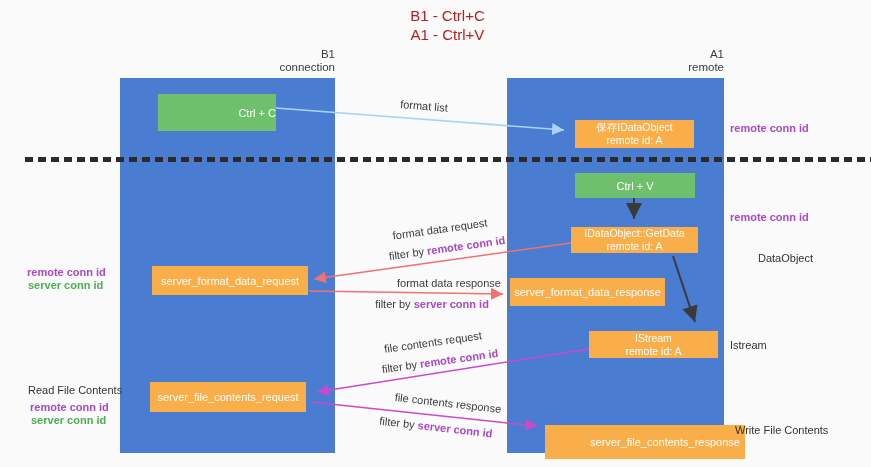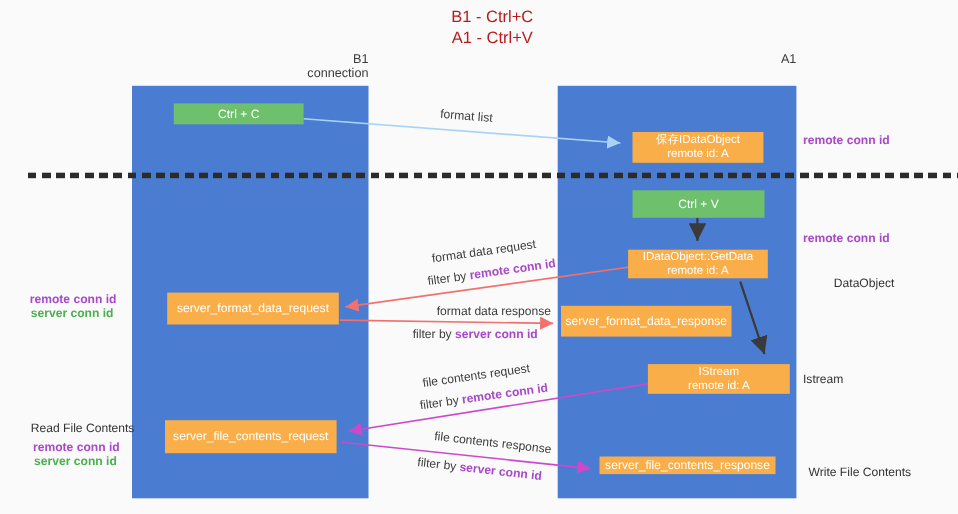--- a/index.html
+++ b/index.html
@@ -51,20 +51,21 @@
     <div>B1 - Ctrl+C</div>
     <div>A1 - Ctrl+V</div>
   </div>
 
   <div class="abs lane-label" style="left:120px;top:48px;width:215px;">
     <div>B1</div>
     <div>connection</div>
   </div>
   <div class="abs lane-label" style="left:507px;top:48px;width:217px;">
     <div>A1</div>
+    <div>remote</div>
   </div>
 
   <div class="abs lane" style="left:120px;top:78px;width:215px;height:375px;"></div>
   <div class="abs lane" style="left:507px;top:78px;width:217px;height:375px;"></div>
 
   <svg class="edges" width="871" height="467">
     <defs>
       <marker id="m-blue" markerWidth="8" markerHeight="8" refX="8" refY="4" orient="auto">
         <path d="M0,0 L8,4 L0,8 z" fill="#a9d3f5"></path>
       </marker>
@@ -82,21 +83,21 @@
     <line x1="634" y1="198" x2="634" y2="219" stroke="#3a3a3a" stroke-width="2" marker-end="url(#m-black)"></line>
     <line x1="673" y1="256" x2="695" y2="322" stroke="#3a3a3a" stroke-width="2" marker-end="url(#m-black)"></line>
     <line x1="571" y1="243" x2="314" y2="279" stroke="#f0716f" stroke-width="1.5" marker-end="url(#m-red)"></line>
     <line x1="309" y1="291" x2="503" y2="294" stroke="#f0716f" stroke-width="1.5" marker-end="url(#m-red)"></line>
     <line x1="589" y1="349" x2="317" y2="392" stroke="#cc49cc" stroke-width="1.5" marker-end="url(#m-mag)"></line>
     <line x1="311" y1="402" x2="537" y2="426" stroke="#cc49cc" stroke-width="1.5" marker-end="url(#m-mag)"></line>
   </svg>
 
   <div class="abs dashline"></div>
 
-  <div class="abs node green" style="left:158px;top:94px;width:118px;height:19px;">
+  <div class="abs node green" style="left:158px;top:94px;width:118px;height:37px;align-items:flex-end;">
     <div class="single">Ctrl + C</div>
   </div>
 
   <div class="abs node orange" style="left:575px;top:120px;width:119px;height:28px;">
     <div class="l1">保存IDataObject</div>
     <div class="l2">remote id: A</div>
   </div>
 
   <div class="abs node green" style="left:575px;top:173px;width:120px;height:25px;">
     <div class="single">Ctrl + V</div>
@@ -117,21 +118,21 @@
 
   <div class="abs node orange" style="left:589px;top:331px;width:129px;height:27px;">
     <div class="l1">IStream</div>
     <div class="l2">remote id: A</div>
   </div>
 
   <div class="abs node orange" style="left:150px;top:382px;width:156px;height:30px;">
     <div class="single">server_file_contents_request</div>
   </div>
 
-  <div class="abs node orange" style="left:545px;top:415px;width:160px;height:16px;">
+  <div class="abs node orange" style="left:545px;top:425px;width:160px;height:34px;padding-left:40px;">
     <div class="single">server_file_contents_response</div>
   </div>
 
   <div class="abs edge-label" style="left:424px;top:106px;transform:translate(-50%,-50%) rotate(4.5deg);">format list</div>
 
   <div class="abs edge-label" style="left:440px;top:229px;transform:translate(-50%,-50%) rotate(-8deg);">format data request</div>
   <div class="abs edge-label" style="left:447px;top:248px;transform:translate(-50%,-50%) rotate(-8deg);">
     <span>filter by </span><span class="kw-purple">remote conn id</span>
   </div>
 

